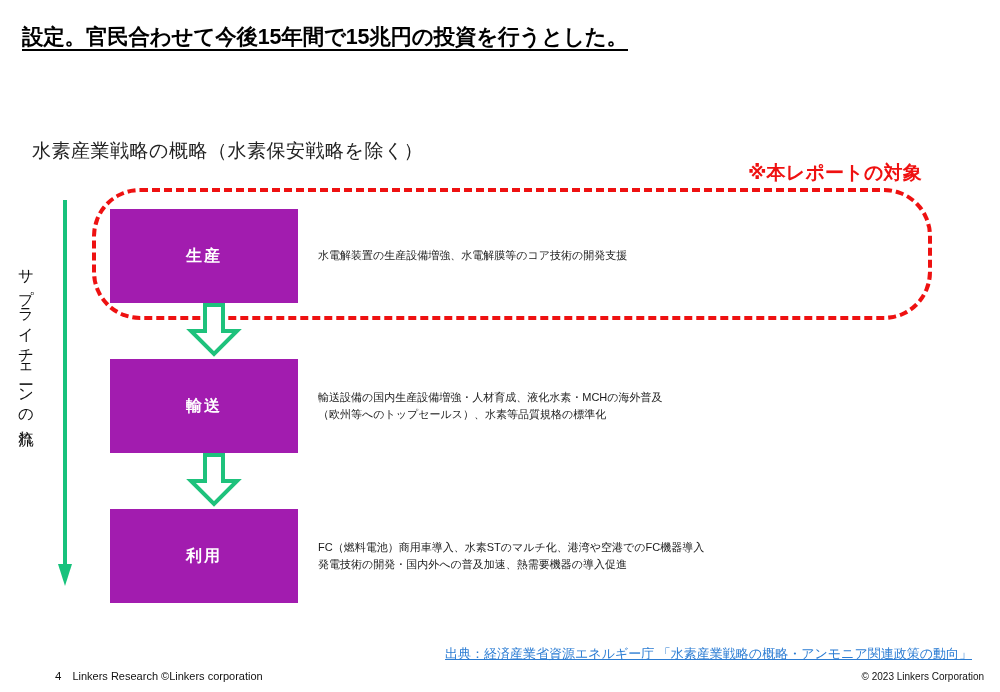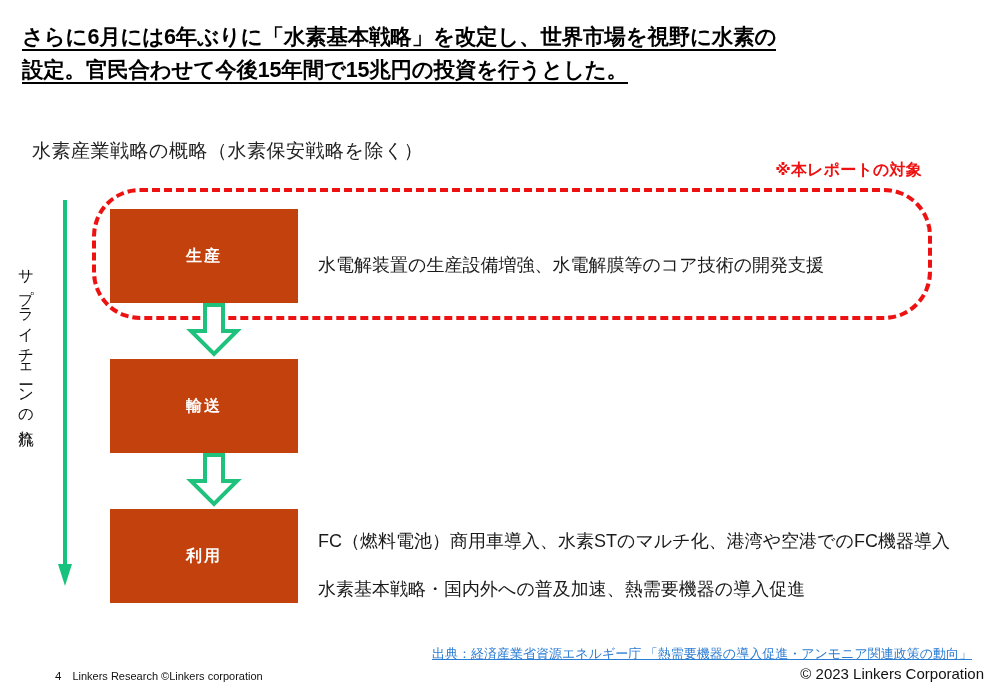--- a/index.html
+++ b/index.html
@@ -44,21 +44,21 @@
     color: #222222;
     letter-spacing: 0.5px;
     text-align: center;
   }
 
   
   .red-note {
     position: absolute;
     right: 78px;
     top: 160px;
-    font-size: 16px;
+    font-size: 19px;
     font-weight: bold;
     color: #ef1111;
     letter-spacing: 0.2px;
     white-space: nowrap;
   }
 
   
   .red-highlight {
     position: absolute;
     left: 92px;
@@ -117,21 +117,21 @@
     left: 110px;
     width: 820px;
     height: 94px;
   }
   .stage-box {
     position: absolute;
     left: 0;
     top: 0;
     width: 188px;
     height: 94px;
-    background: #c2410c;
+    background: #a21caf;
     display: flex;
     align-items: center;
     justify-content: center;
   }
   .stage-box-label {
     color: #ffffff;
     font-size: 16px;
     font-weight: bold;
     letter-spacing: 2px;
   }
@@ -139,26 +139,25 @@
     position: absolute;
     left: 208px;
     top: 0;
     width: 610px;
     height: 94px;
     display: flex;
     flex-direction: column;
     justify-content: center;
   }
   .stage-desc .dl {
-    font-size: 18px;
+    font-size: 11px;
     color: #1a1a1a;
     line-height: 1.55;
     letter-spacing: 0px;
     white-space: nowrap;
-    margin-top: 20px;
   }
 
   .stage-1 { top: 209px; }
   .stage-2 { top: 359px; padding-left: 42px; }
   .stage-3 { top: 509px; padding-left: 12px; }
 
   
   .stage-1 .stage-desc { justify-content: center; }
 
   
@@ -193,32 +192,29 @@
     white-space: nowrap;
   }
   .footer-left .page-no {
     margin-right: 11px;
     font-size: 11.5px;
   }
   .footer-right {
     position: absolute;
     right: 16px;
     bottom: 10px;
-    font-size: 15px;
+    font-size: 10px;
     color: #111111;
     white-space: nowrap;
   }
 </style>
 </head>
 <body>
 
 <div class="headline">
-  <div class="headline-row">
-    <span class="headline-line">さらに6月には6年ぶりに「水素基本戦略」を改定し、世界市場を視野に水素の</span>
-  </div>
   <div class="headline-row">
     <span class="headline-line">設定。官民合わせて今後15年間で15兆円の投資を行うとした。</span>
   </div>
 </div>
 
 <div class="subheading">水素産業戦略の概略（水素保安戦略を除く）</div>
 
 <div class="red-note">※本レポートの対象</div>
 
 <div class="red-highlight"></div>
@@ -241,36 +237,40 @@
 <div class="down-arrow arrow-1">
   <svg width="56" height="54" viewBox="0 0 56 54" aria-hidden="true">
     <polygon points="19,2 37,2 37,28 51,28 28,51 5,28 19,28" fill="#ffffff" stroke="#1ec27c" stroke-width="4" stroke-linejoin="miter"></polygon>
   </svg>
 </div>
 
 <div class="stage stage-2">
   <div class="stage-box">
     <span class="stage-box-label">輸送</span>
   </div>
+  <div class="stage-desc">
+    <div class="dl">輸送設備の国内生産設備増強・人材育成、液化水素・MCHの海外普及</div>
+    <div class="dl">（欧州等へのトップセールス）、水素等品質規格の標準化</div>
+  </div>
 </div>
 
 <div class="down-arrow arrow-2">
   <svg width="56" height="54" viewBox="0 0 56 54" aria-hidden="true">
     <polygon points="19,2 37,2 37,28 51,28 28,51 5,28 19,28" fill="#ffffff" stroke="#1ec27c" stroke-width="4" stroke-linejoin="miter"></polygon>
   </svg>
 </div>
 
 <div class="stage stage-3">
   <div class="stage-box">
     <span class="stage-box-label">利用</span>
   </div>
   <div class="stage-desc">
     <div class="dl">FC（燃料電池）商用車導入、水素STのマルチ化、港湾や空港でのFC機器導入</div>
-    <div class="dl">水素基本戦略・国内外への普及加速、熱需要機器の導入促進</div>
-  </div>
-</div>
-
-<a class="source-link" href="#">出典：経済産業省資源エネルギー庁 「熱需要機器の導入促進・アンモニア関連政策の動向」</a>
+    <div class="dl">発電技術の開発・国内外への普及加速、熱需要機器の導入促進</div>
+  </div>
+</div>
+
+<a class="source-link" href="#">出典：経済産業省資源エネルギー庁 「水素産業戦略の概略・アンモニア関連政策の動向」</a>
 
 <div class="footer-left">
   <span class="page-no">4</span><span>Linkers Research ©Linkers corporation</span>
 </div>
 <div class="footer-right">© 2023 Linkers Corporation</div>
 
 </body></html>

